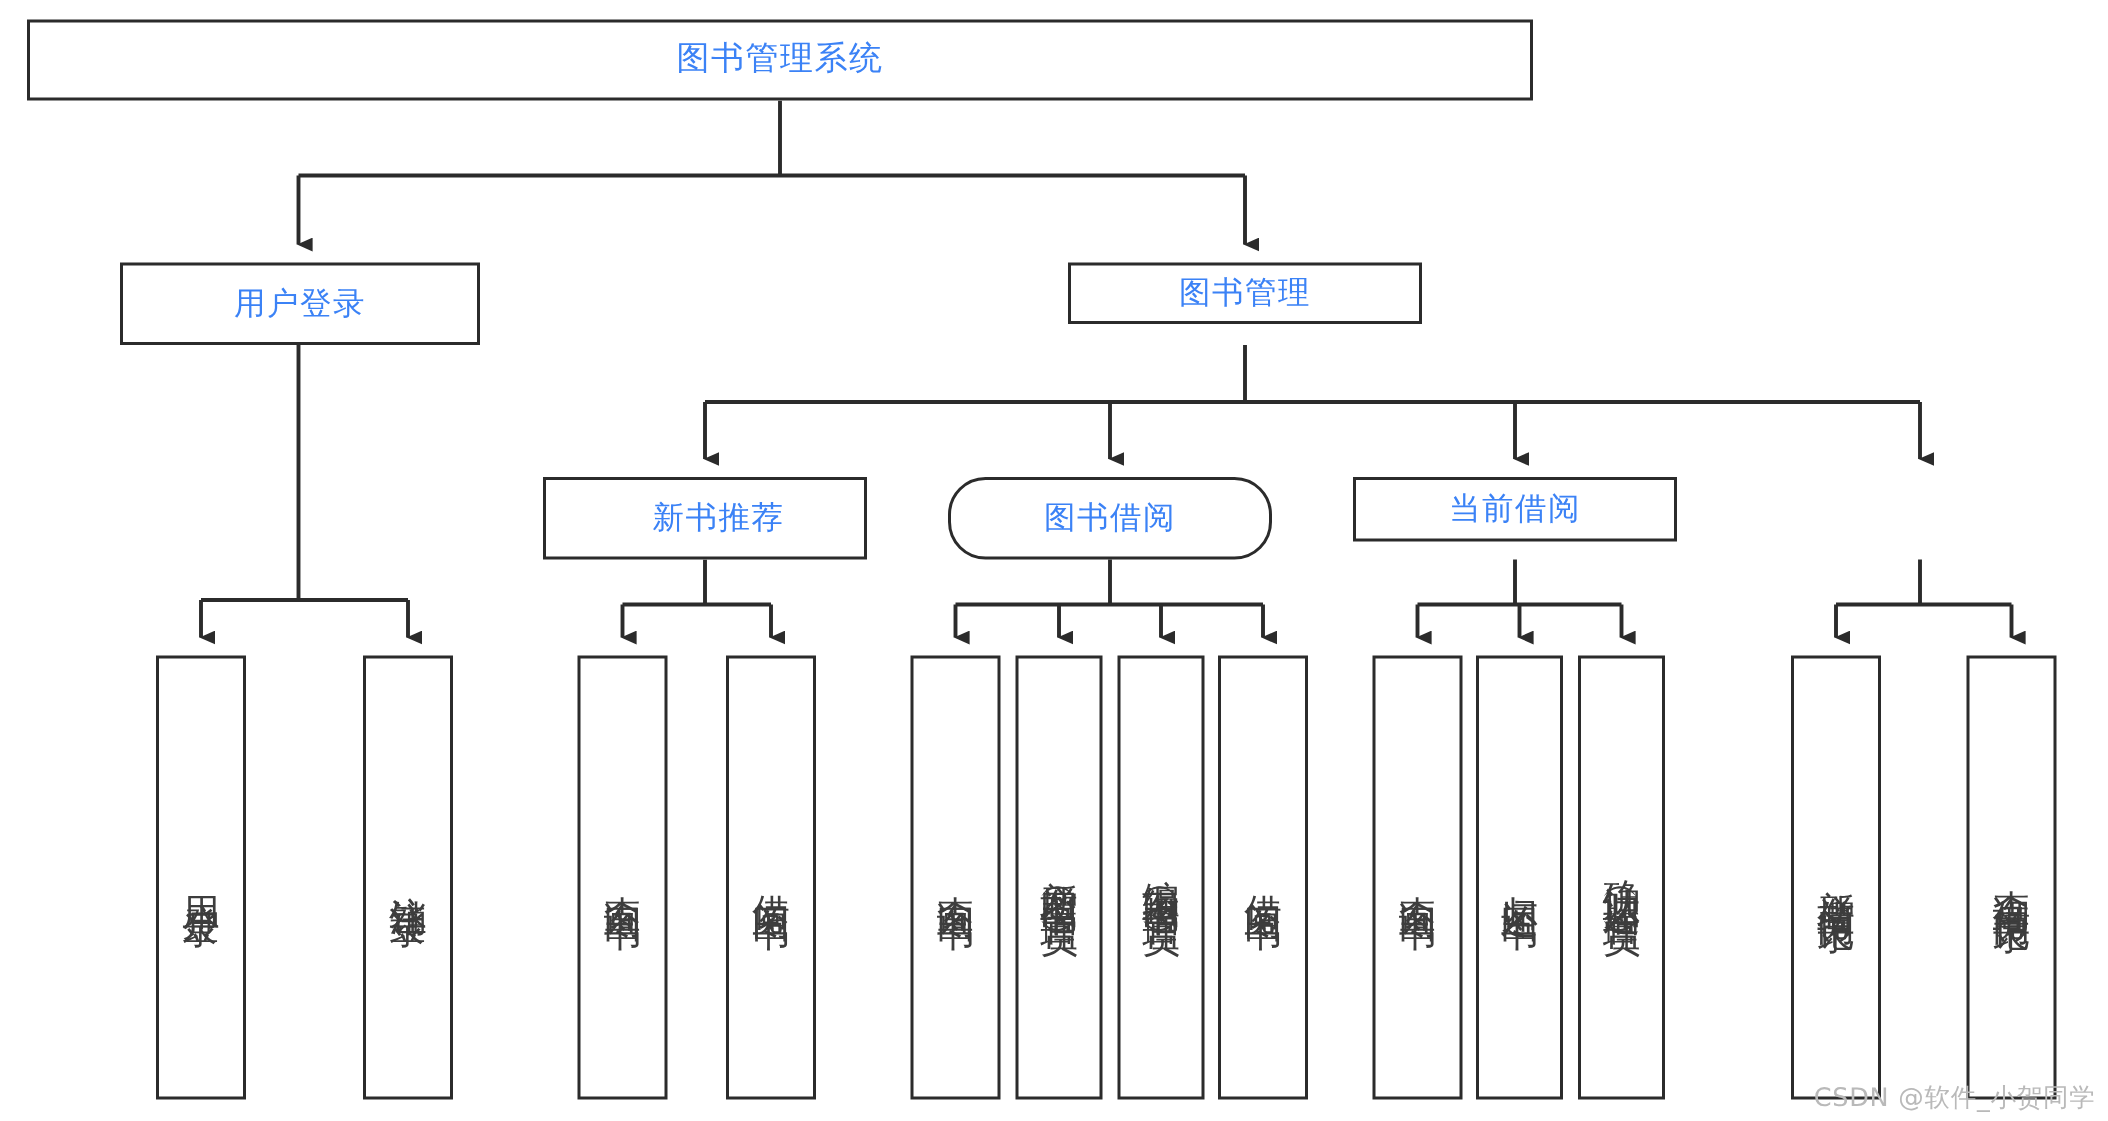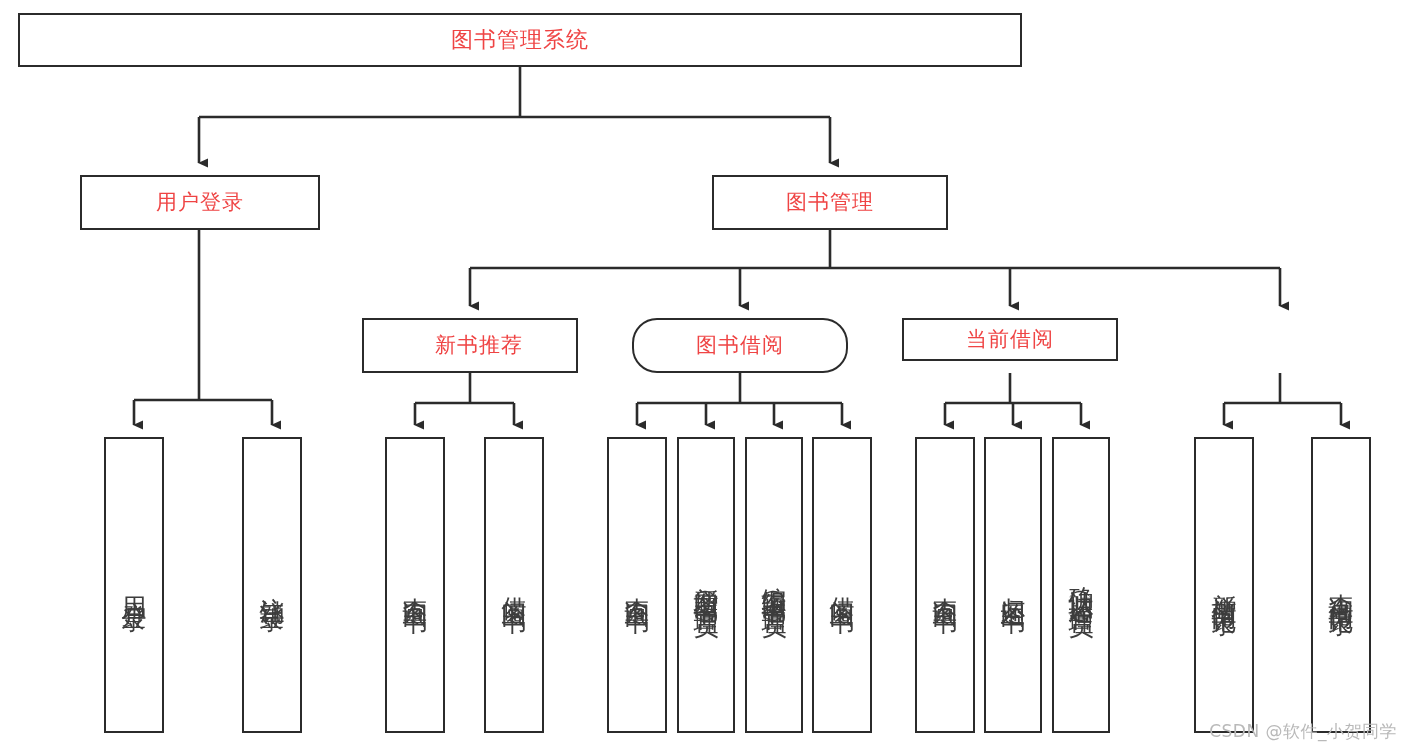--- a/index.html
+++ b/index.html
@@ -14,21 +14,21 @@
 
   .node{
     position:absolute;
     box-sizing:border-box;
     background:#ffffff;
     border:2.5px solid #2b2b2b;
     display:flex;align-items:center;justify-content:center;
     z-index:2;
   }
   .node .lbl{
-    color:#ef4444;
+    color:#3b82f6;
     font-size:21px;
     letter-spacing:1px;
     white-space:nowrap;
     line-height:1;
   }
   .node.root .lbl{font-size:22px;}
   .node.lvl3 .lbl{font-size:21px;}
 
   
   .leaf{
@@ -114,21 +114,21 @@
     </g>
   </svg>
 
   <div class="node root" style="left:18px;top:13px;width:1004px;height:54px;">
     <span class="lbl">图书管理系统</span>
   </div>
 
   <div class="node lvl2" style="left:80px;top:175px;width:240px;height:55px;">
     <span class="lbl">用户登录</span>
   </div>
-  <div class="node lvl2" style="left:712px;top:175px;width:236px;height:55px;">
+  <div class="node lvl2" style="left:712px;top:175px;width:236px;height:41px;">
     <span class="lbl">图书管理</span>
   </div>
 
   <div class="node lvl3" style="left:362px;top:318px;width:216px;height:55px;padding-left:18px;">
     <span class="lbl">新书推荐</span>
   </div>
   <div class="node lvl3" style="left:632px;top:318px;width:216px;height:55px;border-radius:25px;">
     <span class="lbl">图书借阅</span>
   </div>
   <div class="node lvl3" style="left:902px;top:318px;width:216px;height:43px;">

